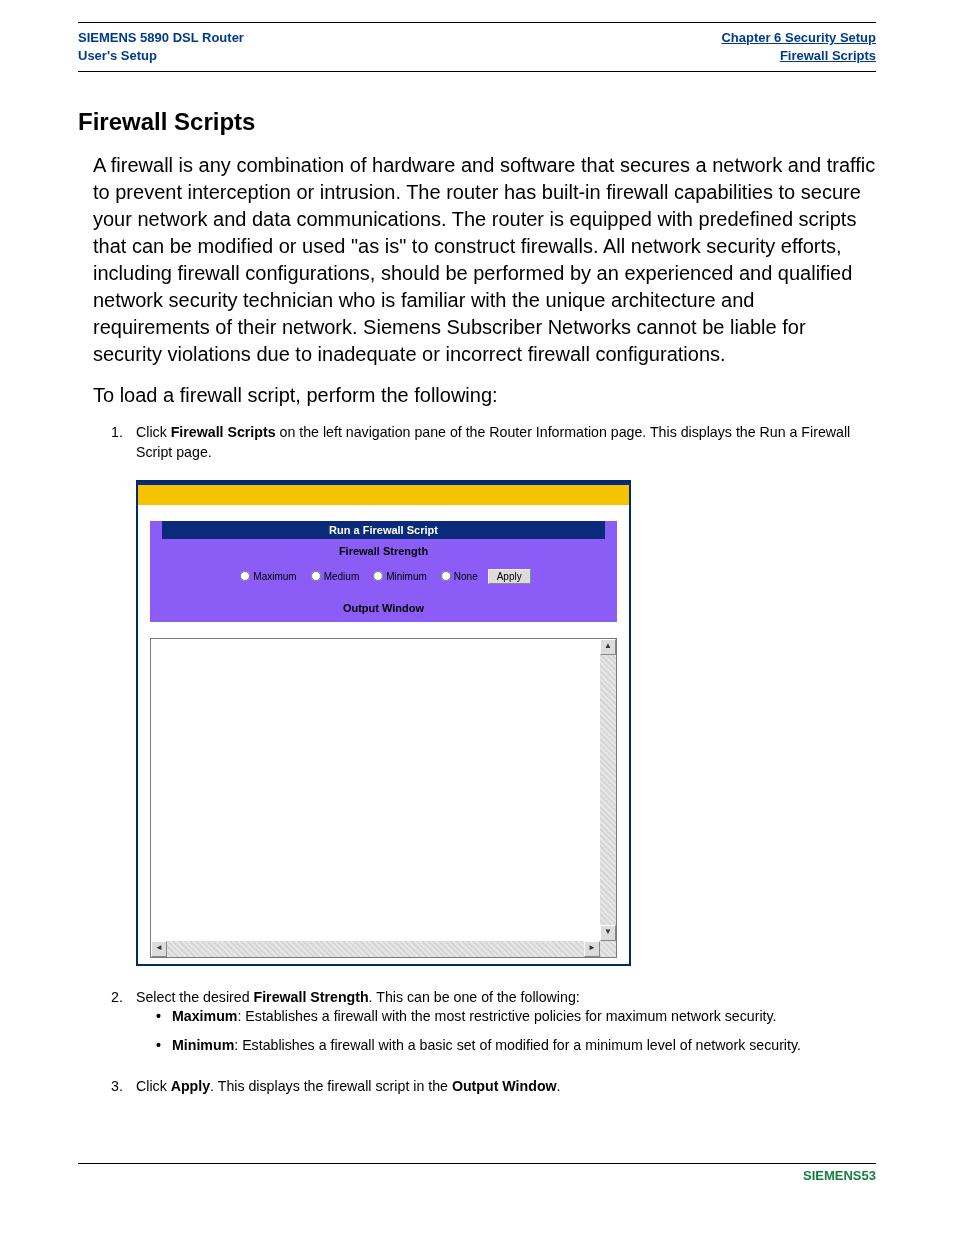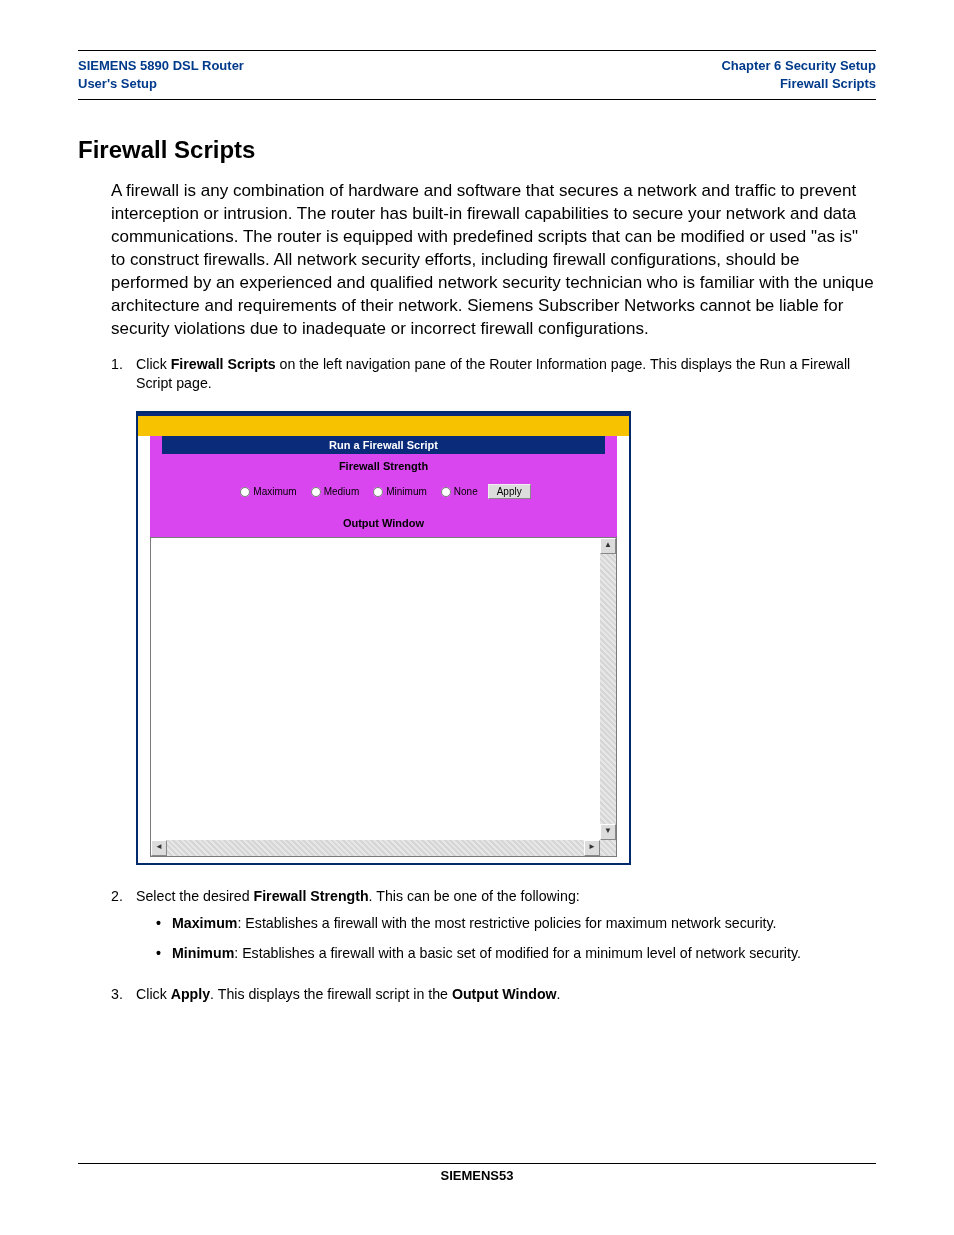--- a/index.html
+++ b/index.html
@@ -8,71 +8,71 @@
     font-family: Arial, Helvetica, sans-serif;
     font-size: 14px;
     color: #000;
     background: #fff;
   }
   .page {
     width: 954px;
     height: 1235px;
     position: relative;
     box-sizing: border-box;
-    padding: 50px 78px 30px 78px;
+    padding: 22px 78px 30px 78px;
   }
   .top-rule {
     border-top: 1px solid #000;
     margin-bottom: 6px;
   }
   .header-row {
     display: flex;
     justify-content: space-between;
     align-items: flex-start;
     font-size: 13px;
     font-weight: bold;
     color: #003a8b;
     line-height: 1.4;
   }
   .header-left { text-align: left; }
-  .header-right { text-align: right; }
+  .header-right { text-align: right; text-decoration: underline; }
   .below-header-rule {
     border-top: 1px solid #000;
     margin-top: 6px;
   }
   .section-title {
     font-size: 24px;
     font-weight: bold;
     margin-top: 36px;
     margin-bottom: 16px;
   }
   .body-text {
-    margin: 0 0 14px 33px;
+    margin: 0 0 14px 15px;
     line-height: 1.35;
-    font-size: 17px;
+    font-size: 20px;
   }
   .ol {
     margin: 0 0 0 33px;
     padding: 0;
     list-style: none;
   }
   .ol > li {
     display: flex;
     margin-bottom: 12px;
     line-height: 1.35;
     font-size: 14.2px;
   }
   .ol-num {
     width: 25px;
     flex: 0 0 25px;
   }
   .ol-body { flex: 1; }
   .bullets {
     list-style: none;
-    margin: 8px 0 0 20px;
+    margin: 0 0 0 20px;
     padding: 0;
   }
   .bullets li {
     position: relative;
     padding-left: 16px;
     margin-bottom: 10px;
     line-height: 1.35;
   }
   .bullets li::before {
     content: "•";
@@ -97,22 +97,22 @@
   .ss-header {
     background: #0a2b7a;
     color: #fff;
     font-weight: bold;
     font-size: 11px;
     text-align: center;
     padding: 3px 0;
     margin: 0 12px;
   }
   .ss-white-pad {
-    background: #d946ef;
-    margin: 0 12px;
+    background: #8b5cf6;
+    margin: 16px 12px;
     padding-bottom: 2px;
   }
   .ss-sub {
     font-weight: bold;
     font-size: 11px;
     text-align: center;
     padding: 6px 0 12px 0;
   }
   .ss-radios {
     display: flex;
@@ -192,24 +192,24 @@
   .footer {
     position: absolute;
     left: 78px; right: 78px; bottom: 52px;
   }
   .footer-rule {
     border-top: 1px solid #000;
     margin-bottom: 4px;
   }
   .footer-row {
     display: flex;
-    justify-content: center;
+    justify-content: flex-end;
     font-size: 13px;
     font-weight: bold;
-    color: #000000;
+    color: #15803d;
   }
 </style>
 </head>
 <body>
 
 <div class="page">
 
   <div class="top-rule"></div>
   <div class="header-row">
     <div class="header-left">
@@ -219,20 +219,21 @@
     <div class="header-right">
       <div>Chapter 6  Security Setup</div>
       <div>Firewall Scripts</div>
     </div>
   </div>
   <div class="below-header-rule"></div>
 
   <h1 class="section-title">Firewall Scripts</h1>
 
   <p class="body-text">A firewall is any combination of hardware and software that secures a network and traffic to prevent interception or intrusion. The router has built-in firewall capabilities to secure your network and data communications. The router is equipped with predefined scripts that can be modified or used "as is" to construct firewalls. All network security efforts, including firewall configurations, should be performed by an experienced and qualified network security technician who is familiar with the unique architecture and requirements of their network. Siemens Subscriber Networks cannot be liable for security violations due to inadequate or incorrect firewall configurations.</p>
+  <p class="body-text">To load a firewall script, perform the following:</p>
 
   <ol class="ol">
     <li>
       <span class="ol-num">1.</span>
       <span class="ol-body">
         <span>Click </span><b>Firewall Scripts</b><span> on the left navigation pane of the Router Information page. This displays the Run a Firewall Script page.</span>
       </span>
     </li>
   </ol>
 

